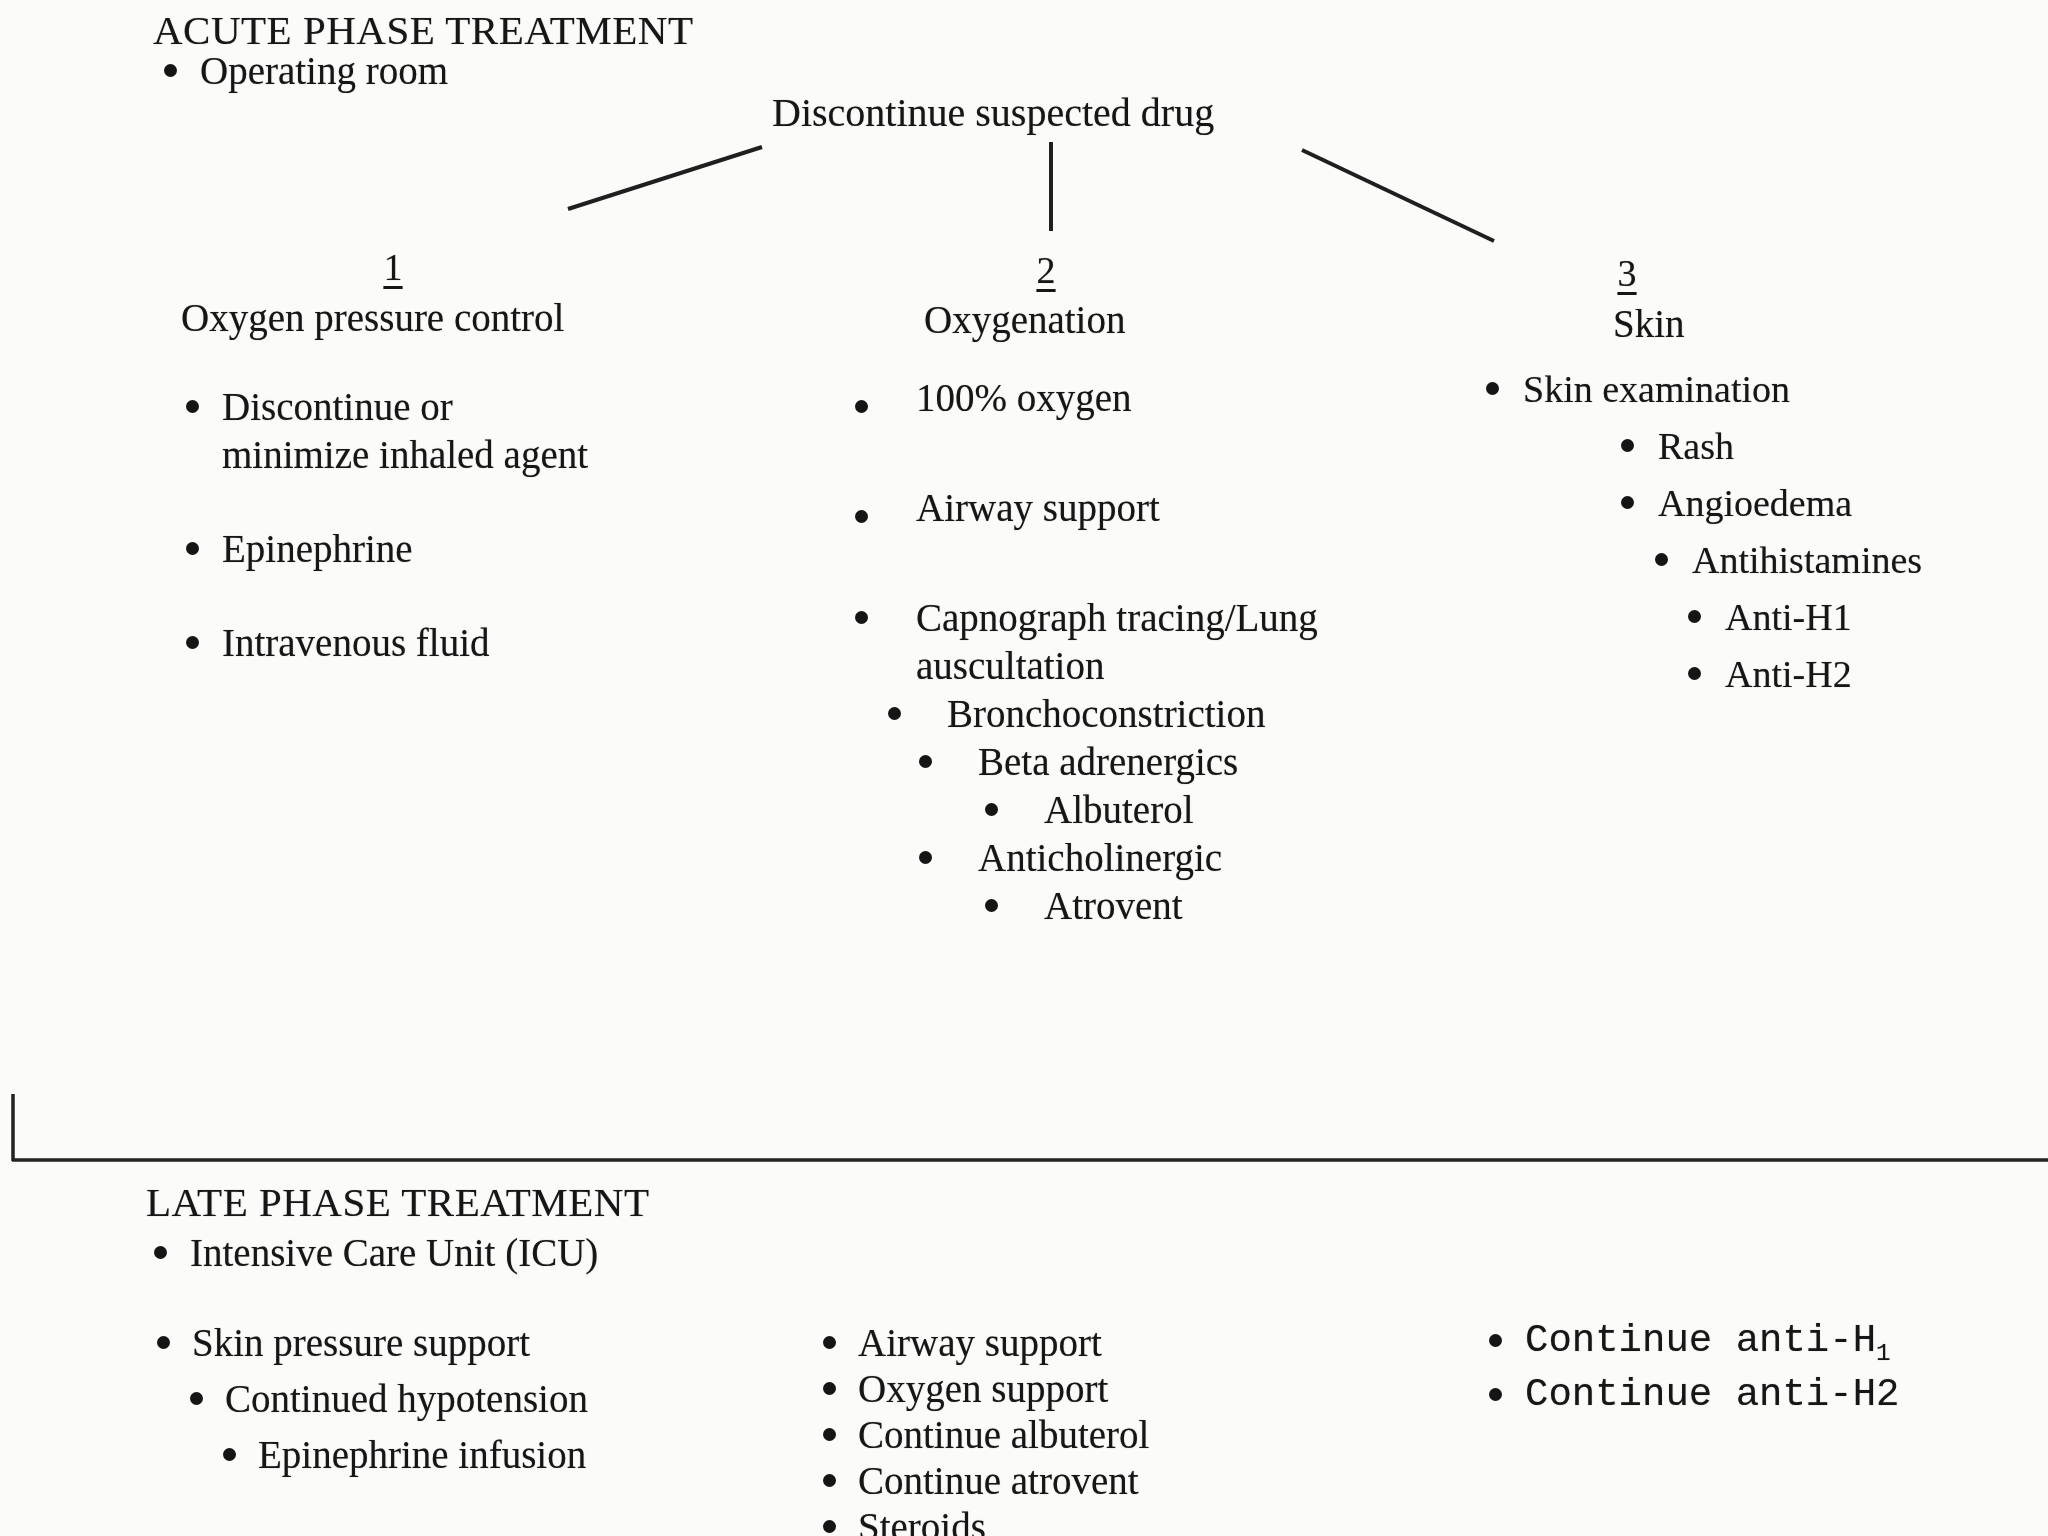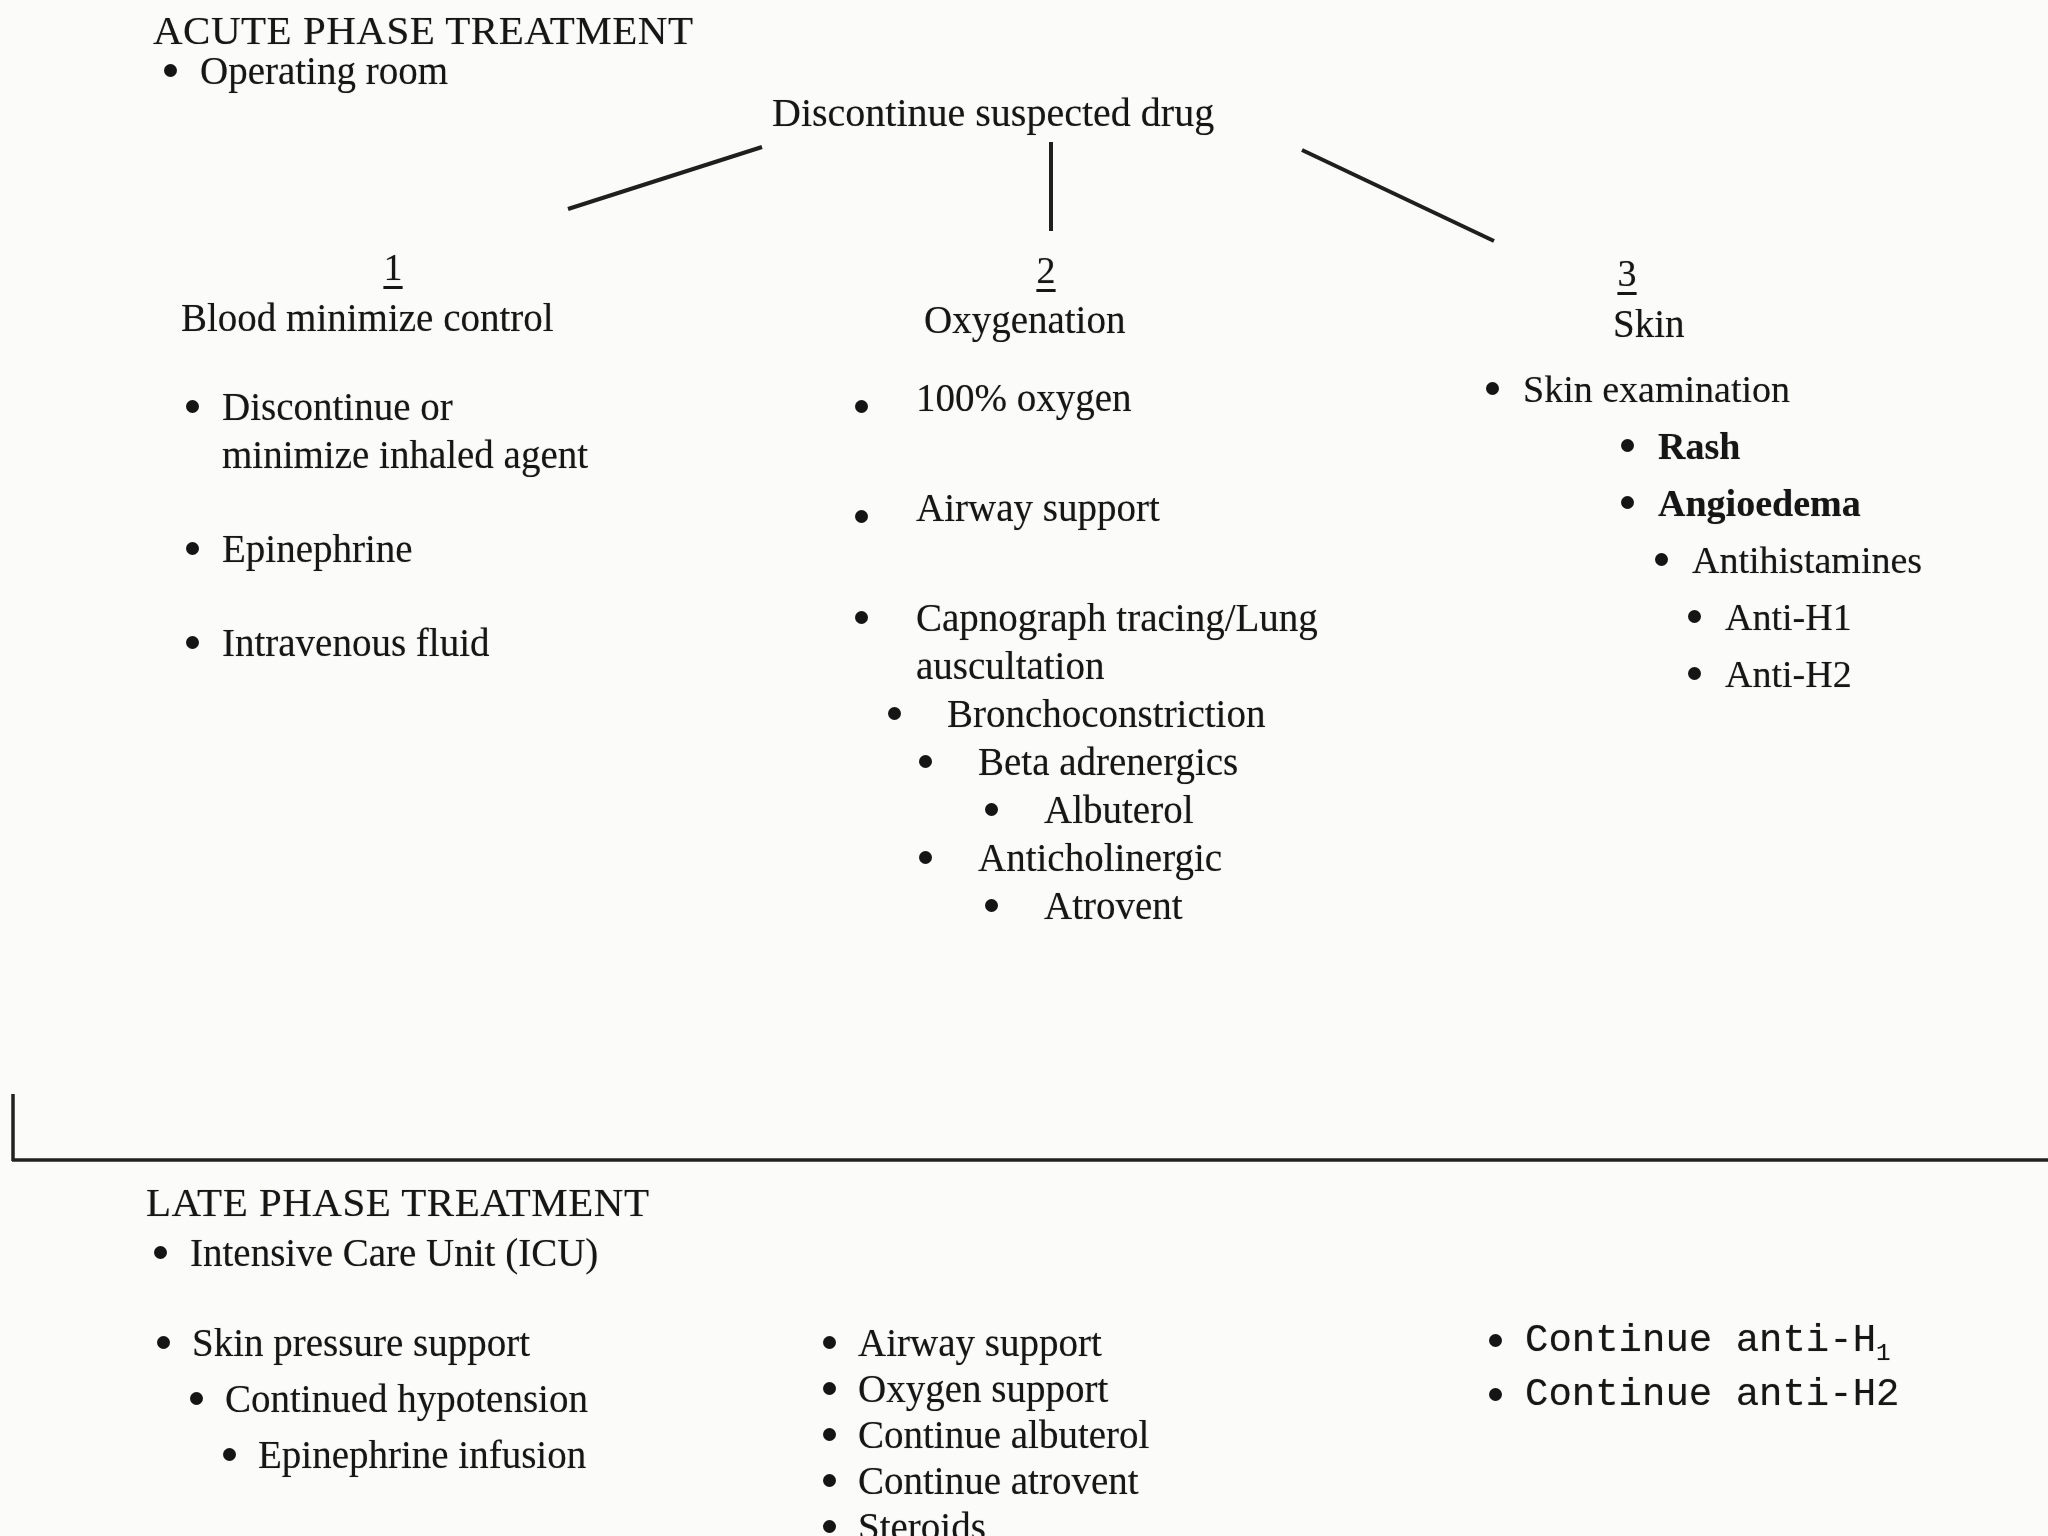--- a/index.html
+++ b/index.html
@@ -30,21 +30,21 @@
   
   .l-col1{--fs:39px;--lh:48px;--gap:23px;--mb:46px;width:540px;}
   
   .l-col2{--fs:39px;--lh:48px;--gap:48px;--mb:0px;width:600px;}
   .l-col2 .li:nth-child(1),.l-col2 .li:nth-child(2){margin-bottom:62px;align-items:center;}
   .l-col2 .lvl1{margin-left:33px;--gap:46px;}
   .l-col2 .lvl2{margin-left:64px;--gap:46px;}
   .l-col2 .lvl3{margin-left:130px;--gap:46px;}
   
   .l-col3{--fs:38px;--lh:50px;--gap:24px;--mb:7px;width:560px;}
-  .l-col3 .lvl1{margin-left:135px;font-weight:bold;}
+  .l-col3 .lvl1{margin-left:135px;}
   .l-col3 .lvl2{margin-left:169px;}
   .l-col3 .lvl3{margin-left:202px;}
   
   .l-bl{--fs:39px;--lh:50px;--gap:22px;--mb:6px;width:600px;}
   .l-bl .lvl1{margin-left:33px;}
   .l-bl .lvl2{margin-left:66px;}
   .l-bm{--fs:39px;--lh:45px;--gap:22px;--mb:1px;width:520px;}
   .l-br{--fs:39px;--lh:50px;--gap:23px;--mb:4px;width:540px;font-family:Liberation Mono, monospace;}
 
   svg.connectors{position:absolute;left:0;top:0;pointer-events:none;}
@@ -64,21 +64,21 @@
 
   <div class="abs doc-title" style="left:153px;top:8px">ACUTE PHASE TREATMENT</div>
   <div class="abs li toprow" style="left:164px;top:48px">
     <span class="dot"></span>
     <span class="txt">Operating room</span>
   </div>
 
   <div class="abs root-node" style="left:772px;top:90px">Discontinue suspected drug</div>
 
   <div class="abs branch-num" style="left:393px;top:246px">1</div>
-  <div class="abs branch-name" style="left:181px;top:296px">Blood minimize control</div>
+  <div class="abs branch-name" style="left:181px;top:296px">Oxygen pressure control</div>
   <div class="list l-col1" style="left:186px;top:383px">
       <div class="li lvl0">
         <span class="dot"></span>
         <span class="txt">Discontinue or
 minimize inhaled agent</span>
       </div>
       <div class="li lvl0">
         <span class="dot"></span>
         <span class="txt">Epinephrine</span>
       </div>

